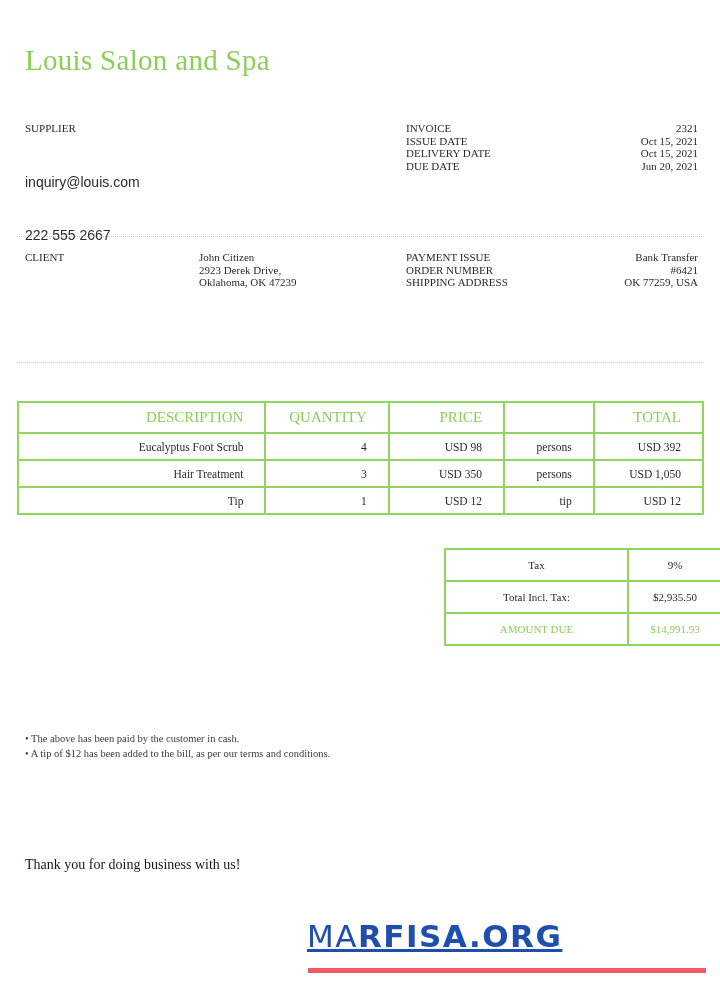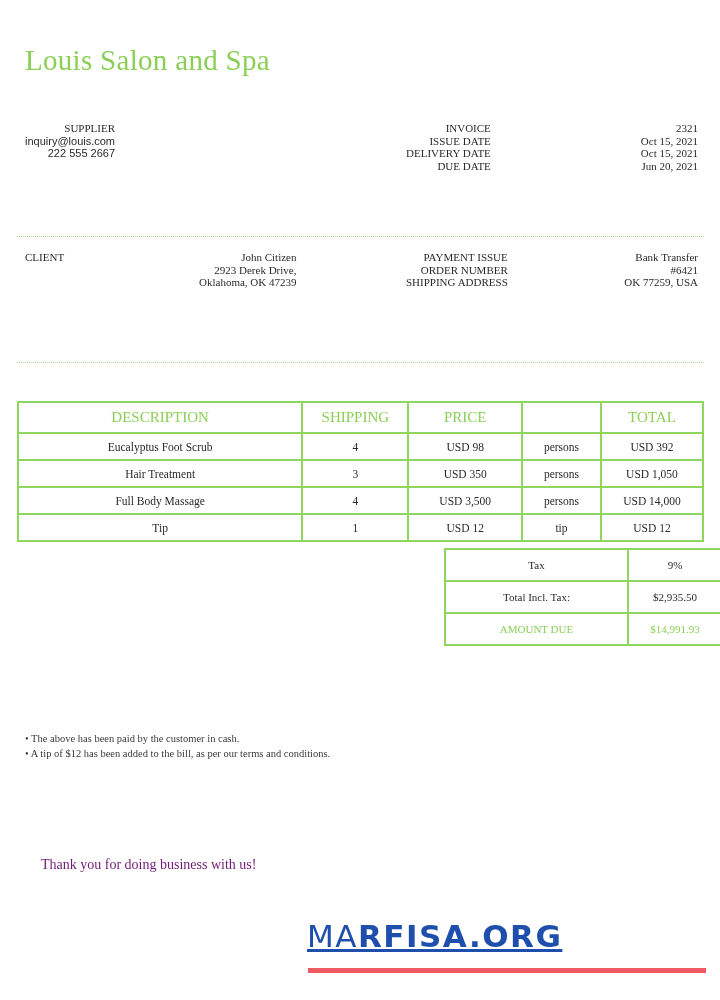--- a/index.html
+++ b/index.html
@@ -1,49 +1,49 @@
 <!DOCTYPE html>
 <html><head>
   <meta charset="utf-8">
   <style>
     html, body { margin: 0; padding: 0; background: #ffffff; }
     body { width: 720px; height: 1000px; position: relative; overflow: hidden; font-family: "Liberation Serif", serif; color: #2a2a2a; }
     .abs { position: absolute; }
     .title { left: 25px; top: 44px; font-size: 29px; color: #8bcf57; letter-spacing: 0.3px; }
-    .small { font-size: 11px; line-height: 12.5px; text-align: right; }
+    .small { font-size: 11px; line-height: 12.5px; }
     .supplier { left: 25px; top: 122px; }
-    .supplier .sans { font-family: "Liberation Sans", sans-serif; font-size: 11px; }
+    .supplier .sans { font-family: "Liberation Sans", sans-serif; font-size: 14px; margin-top: 41px; }
     .meta-labels { left: 406px; top: 122px; }
     .meta-values { right: 22px; top: 122px; text-align: right; }
     .client-label { left: 25px; top: 251px; }
     .client-addr { left: 199px; top: 251px; }
     .pay-labels { left: 406px; top: 251px; }
     .pay-values { right: 22px; top: 251px; text-align: right; }
     .dotline { left: 17px; width: 687px; height: 0; border-top: 1px dotted #a6d884; }
     .line1 { top: 236px; }
     .line2 { top: 362px; }
 
     table.items { position: absolute; left: 17px; top: 401px; width: 687px; border-collapse: collapse; font-size: 11.5px; }
-    table.items td, table.items th { border: 2px solid #8fd65e; padding: 0 13px; text-align: center; vertical-align: middle; font-weight: normal; }
+    table.items td, table.items th { border: 2px solid #8fd65e; padding: 0 21px; text-align: right; vertical-align: middle; font-weight: normal; }
     table.items th { height: 29px; color: #8bcf57; font-size: 15px; }
     table.items td { height: 25px; }
     .c1 { width: 298px; }
     .c2 { width: 81px; }
     .c3 { width: 97px; }
     .c4 { width: 55px; }
     .c5 { width: 81px; }
     .bold { font-weight: bold; }
 
     table.summary { position: absolute; left: 444px; top: 548px; width: 279px; border-collapse: collapse; font-size: 11px; text-align: center; }
     table.summary td { border: 2px solid #8fd65e; height: 30px; padding: 0 6px; vertical-align: middle; }
     table.summary td.lab { width: 169px; }
     table.summary tr.due td { color: #8bcf57; }
 
     .terms { left: 25px; top: 731px; font-size: 10.5px; line-height: 15px; color: #3a3a3a; }
-    .thanks { left: 25px; top: 857px; font-size: 14px; color: #701a75; margin-left: 16px; }
+    .thanks { left: 25px; top: 857px; font-size: 14px; color: #0f172a; }
 
     .brand { left: 307px; top: 910px; font-family: "DejaVu Sans", sans-serif; font-size: 31px; color: #1f4fad; letter-spacing: 1.5px; line-height: 52px; text-decoration: underline; }
     .brand .thin { font-weight: normal; }
     .brand .thick { font-weight: bold; }
     .brand-underline { left: 308px; top: 968px; width: 398px; height: 5px; background: #f05a63; }
   </style>
 </head>
 <body>
 
 <div class="abs title">Louis Salon and Spa</div>
@@ -86,47 +86,40 @@
   <div>#6421</div>
   <div>OK 77259, USA</div>
 </div>
 
 <div class="abs dotline line2"></div>
 
 <table class="items">
   <thead>
     <tr>
       <th class="c1">DESCRIPTION</th>
-      <th class="c2">SHIPPING</th>
+      <th class="c2">QUANTITY</th>
       <th class="c3">PRICE</th>
       <th class="c4"></th>
       <th class="c5">TOTAL</th>
     </tr>
   </thead>
   <tbody>
     <tr>
       <td class="bold">Eucalyptus Foot Scrub</td>
       <td>4</td>
       <td class="bold">USD 98</td>
       <td>persons</td>
       <td class="bold">USD 392</td>
     </tr>
     <tr>
       <td class="bold">Hair Treatment</td>
       <td>3</td>
       <td class="bold">USD 350</td>
       <td>persons</td>
       <td class="bold">USD 1,050</td>
-    </tr>
-    <tr>
-      <td class="bold">Full Body Massage</td>
-      <td>4</td>
-      <td class="bold">USD 3,500</td>
-      <td>persons</td>
-      <td class="bold">USD 14,000</td>
     </tr>
     <tr>
       <td class="bold">Tip</td>
       <td>1</td>
       <td class="bold">USD 12</td>
       <td>tip</td>
       <td class="bold">USD 12</td>
     </tr>
   </tbody>
 </table>

